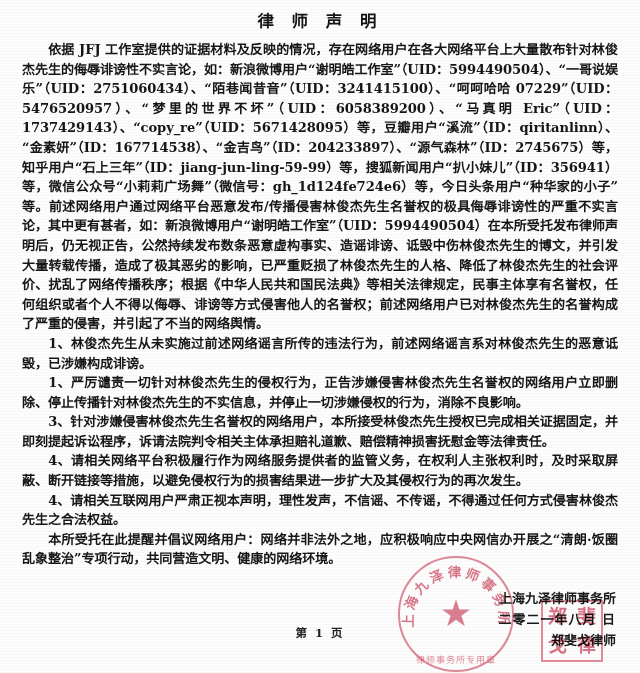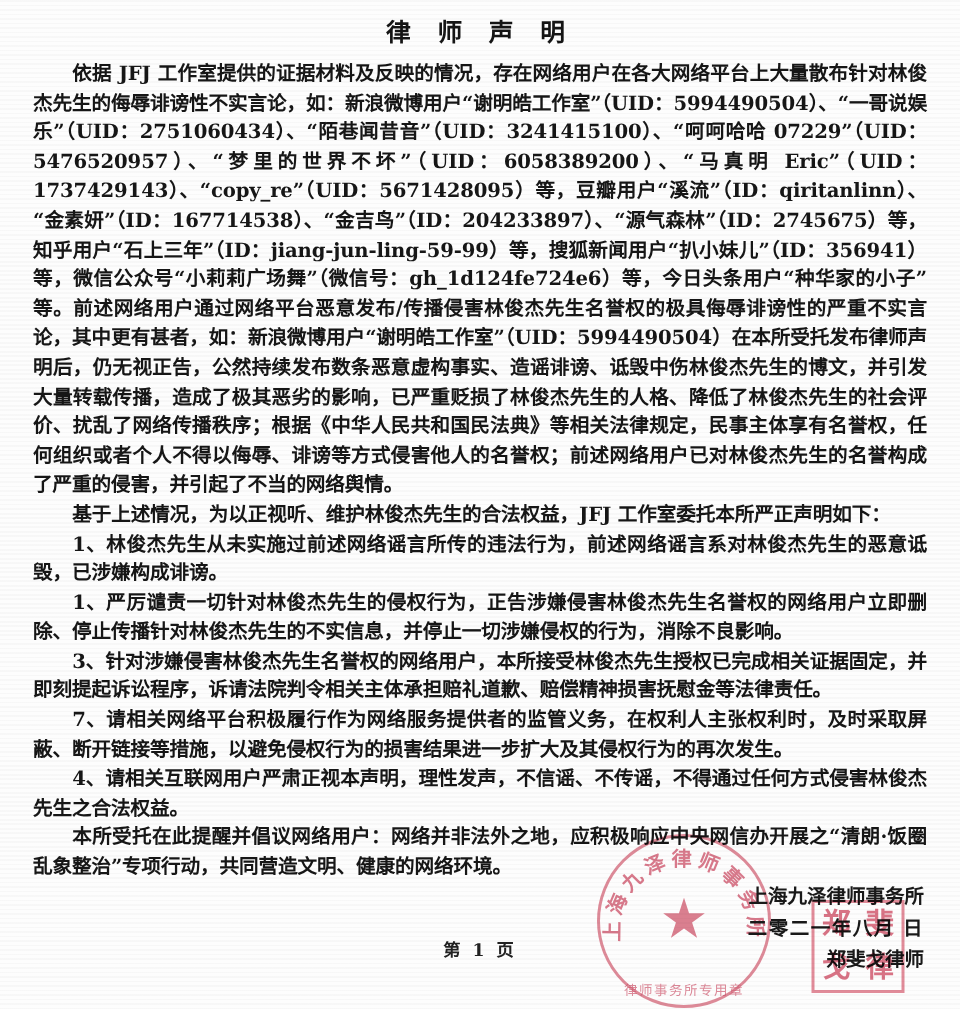--- a/index.html
+++ b/index.html
@@ -162,25 +162,24 @@
 </style>
 </head>
 <body>
 
 <div class="page">
 
   <h1 class="doc-title">律 师 声 明</h1>
 
   <div class="body-text">
     <p>依据 JFJ 工作室提供的证据材料及反映的情况，存在网络用户在各大网络平台上大量散布针对林俊杰先生的侮辱诽谤性不实言论，如：新浪微博用户“谢明皓工作室”（UID：5994490504）、“一哥说娱乐”（UID：2751060434）、“陌巷闻昔音”（UID：3241415100）、“呵呵哈哈 07229”（UID：5476520957）、“梦里的世界不坏”（UID：6058389200）、“马真明 Eric”（UID：1737429143）、“copy_re”（UID：5671428095）等，豆瓣用户“溪流”（ID：qiritanlinn）、“金素妍”（ID：167714538）、“金吉鸟”（ID：204233897）、“源气森林”（ID：2745675）等，知乎用户“石上三年”（ID：jiang-jun-ling-59-99）等，搜狐新闻用户“扒小妹儿”（ID：356941）等，微信公众号“小莉莉广场舞”（微信号：gh_1d124fe724e6）等，今日头条用户“种华家的小子”等。前述网络用户通过网络平台恶意发布/传播侵害林俊杰先生名誉权的极具侮辱诽谤性的严重不实言论，其中更有甚者，如：新浪微博用户“谢明皓工作室”（UID：5994490504）在本所受托发布律师声明后，仍无视正告，公然持续发布数条恶意虚构事实、造谣诽谤、诋毁中伤林俊杰先生的博文，并引发大量转载传播，造成了极其恶劣的影响，已严重贬损了林俊杰先生的人格、降低了林俊杰先生的社会评价、扰乱了网络传播秩序；根据《中华人民共和国民法典》等相关法律规定，民事主体享有名誉权，任何组织或者个人不得以侮辱、诽谤等方式侵害他人的名誉权；前述网络用户已对林俊杰先生的名誉构成了严重的侵害，并引起了不当的网络舆情。</p>
-    <p>基于上述情况，为以正视听、维护林俊杰先生的合法权益，JFJ 工作室委托本所严正声明如下：</p>
     <p>1、林俊杰先生从未实施过前述网络谣言所传的违法行为，前述网络谣言系对林俊杰先生的恶意诋毁，已涉嫌构成诽谤。</p>
     <p>1、严厉谴责一切针对林俊杰先生的侵权行为，正告涉嫌侵害林俊杰先生名誉权的网络用户立即删除、停止传播针对林俊杰先生的不实信息，并停止一切涉嫌侵权的行为，消除不良影响。</p>
     <p>3、针对涉嫌侵害林俊杰先生名誉权的网络用户，本所接受林俊杰先生授权已完成相关证据固定，并即刻提起诉讼程序，诉请法院判令相关主体承担赔礼道歉、赔偿精神损害抚慰金等法律责任。</p>
-    <p>7、请相关网络平台积极履行作为网络服务提供者的监管义务，在权利人主张权利时，及时采取屏蔽、断开链接等措施，以避免侵权行为的损害结果进一步扩大及其侵权行为的再次发生。</p>
+    <p>4、请相关网络平台积极履行作为网络服务提供者的监管义务，在权利人主张权利时，及时采取屏蔽、断开链接等措施，以避免侵权行为的损害结果进一步扩大及其侵权行为的再次发生。</p>
     <p>4、请相关互联网用户严肃正视本声明，理性发声，不信谣、不传谣，不得通过任何方式侵害林俊杰先生之合法权益。</p>
     <p>本所受托在此提醒并倡议网络用户：网络并非法外之地，应积极响应中央网信办开展之“清朗·饭圈乱象整治”专项行动，共同营造文明、健康的网络环境。</p>
   </div>
 
   <div class="seal-round">
     <svg class="seal-arc" viewBox="0 0 112 112" aria-hidden="true">
       <defs>
         <path id="arcPath" d="M 13,62 A 43,43 0 0 1 99,62" fill="none"></path>
       </defs>
       <text>

